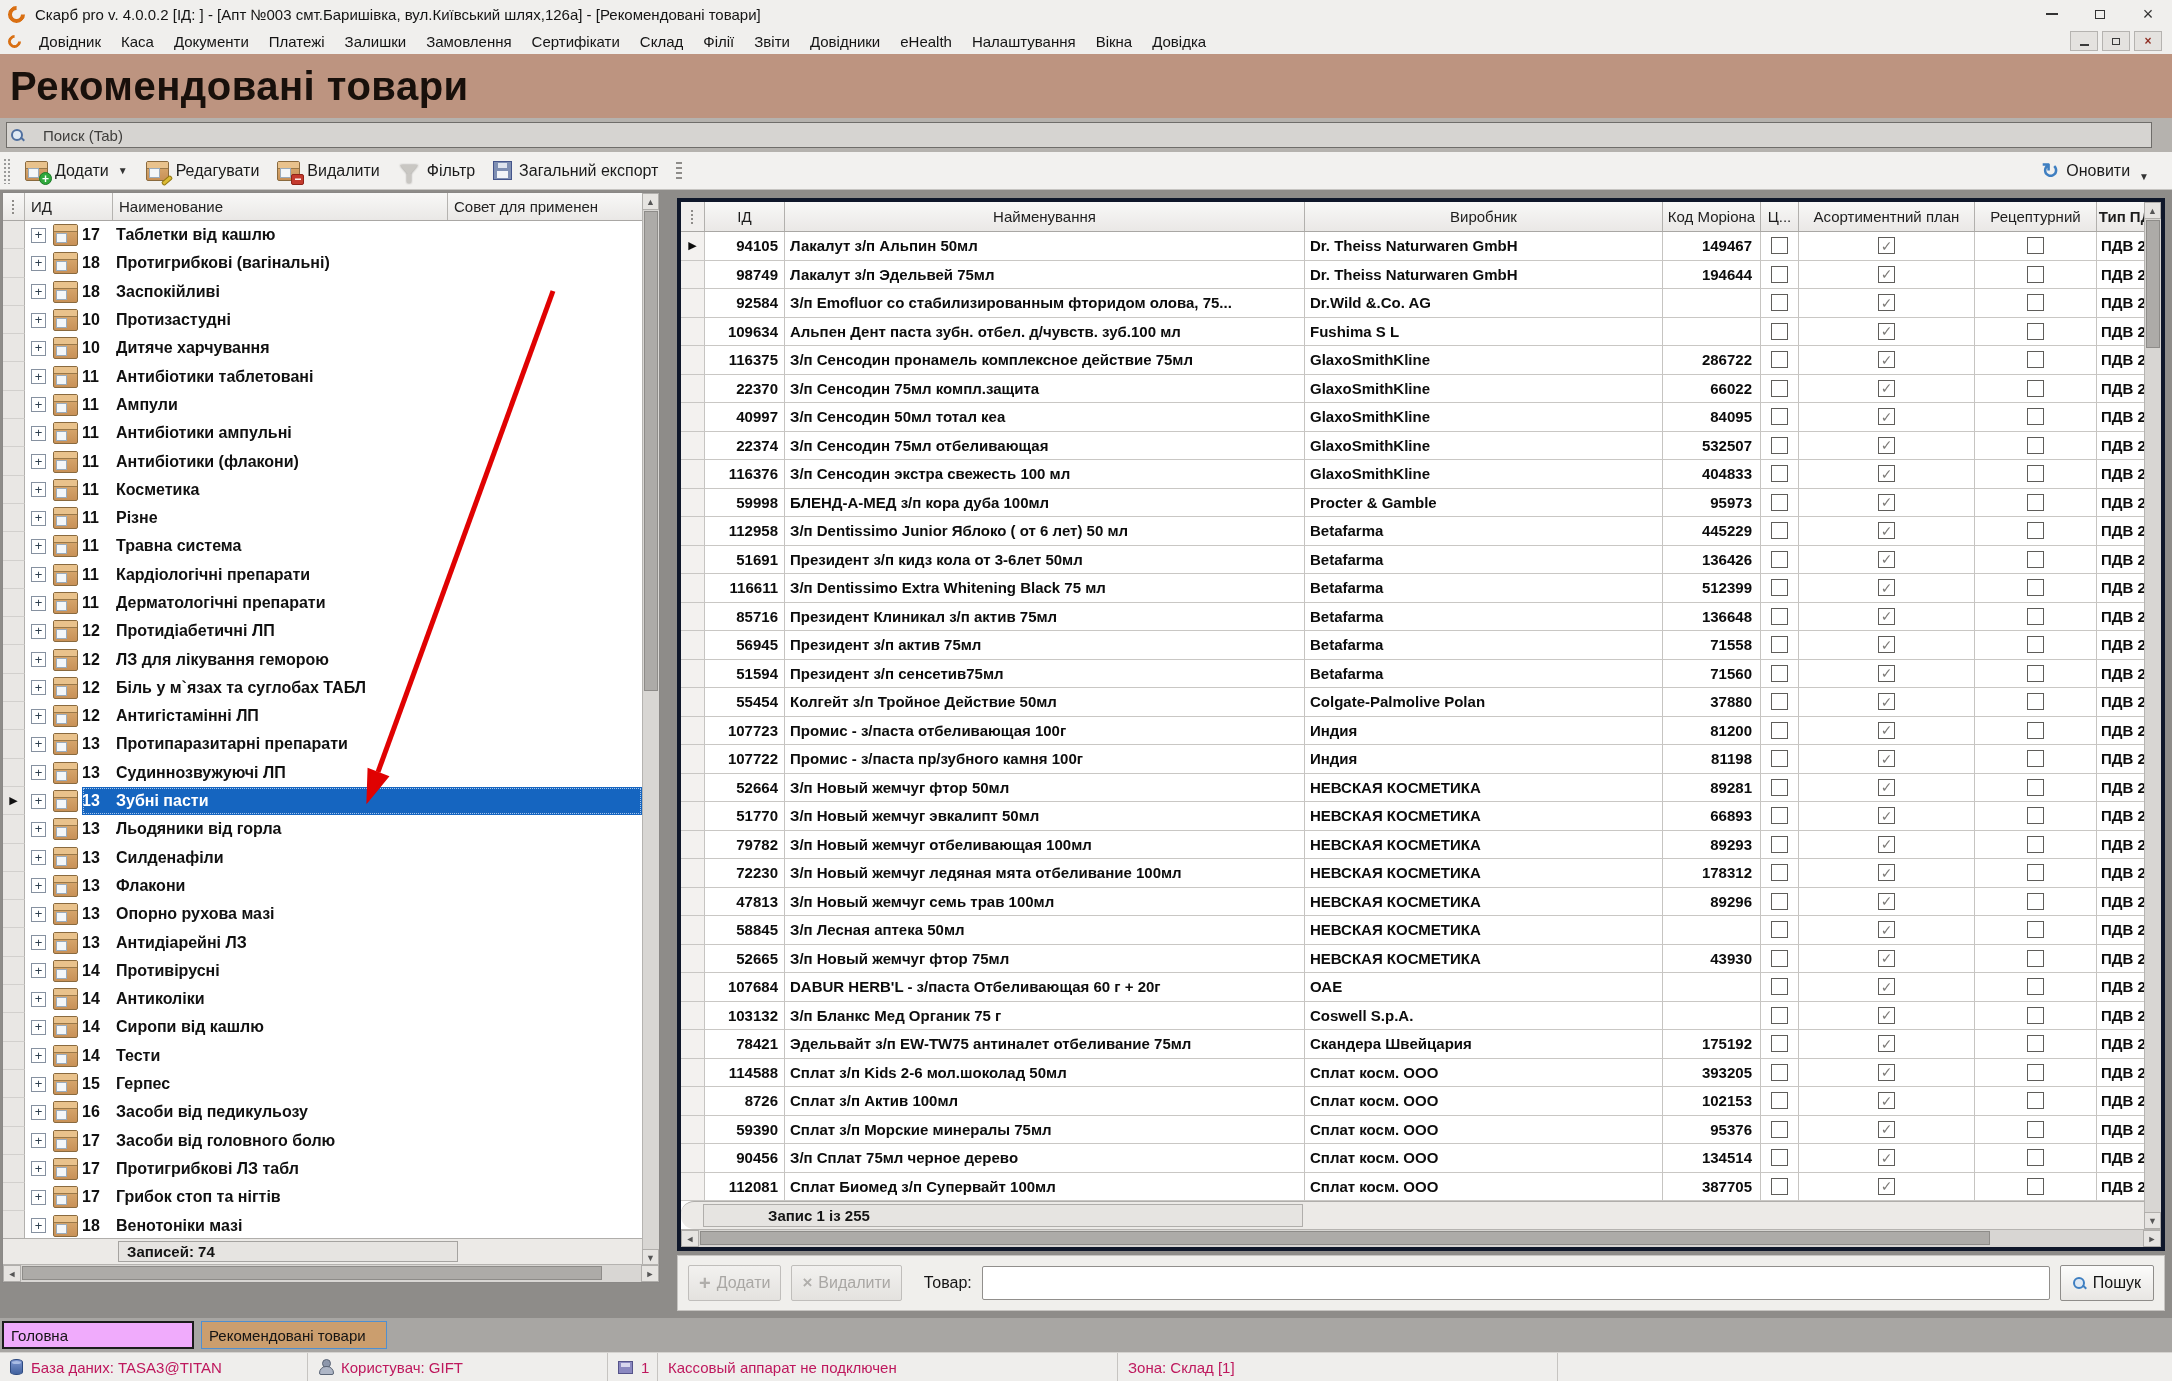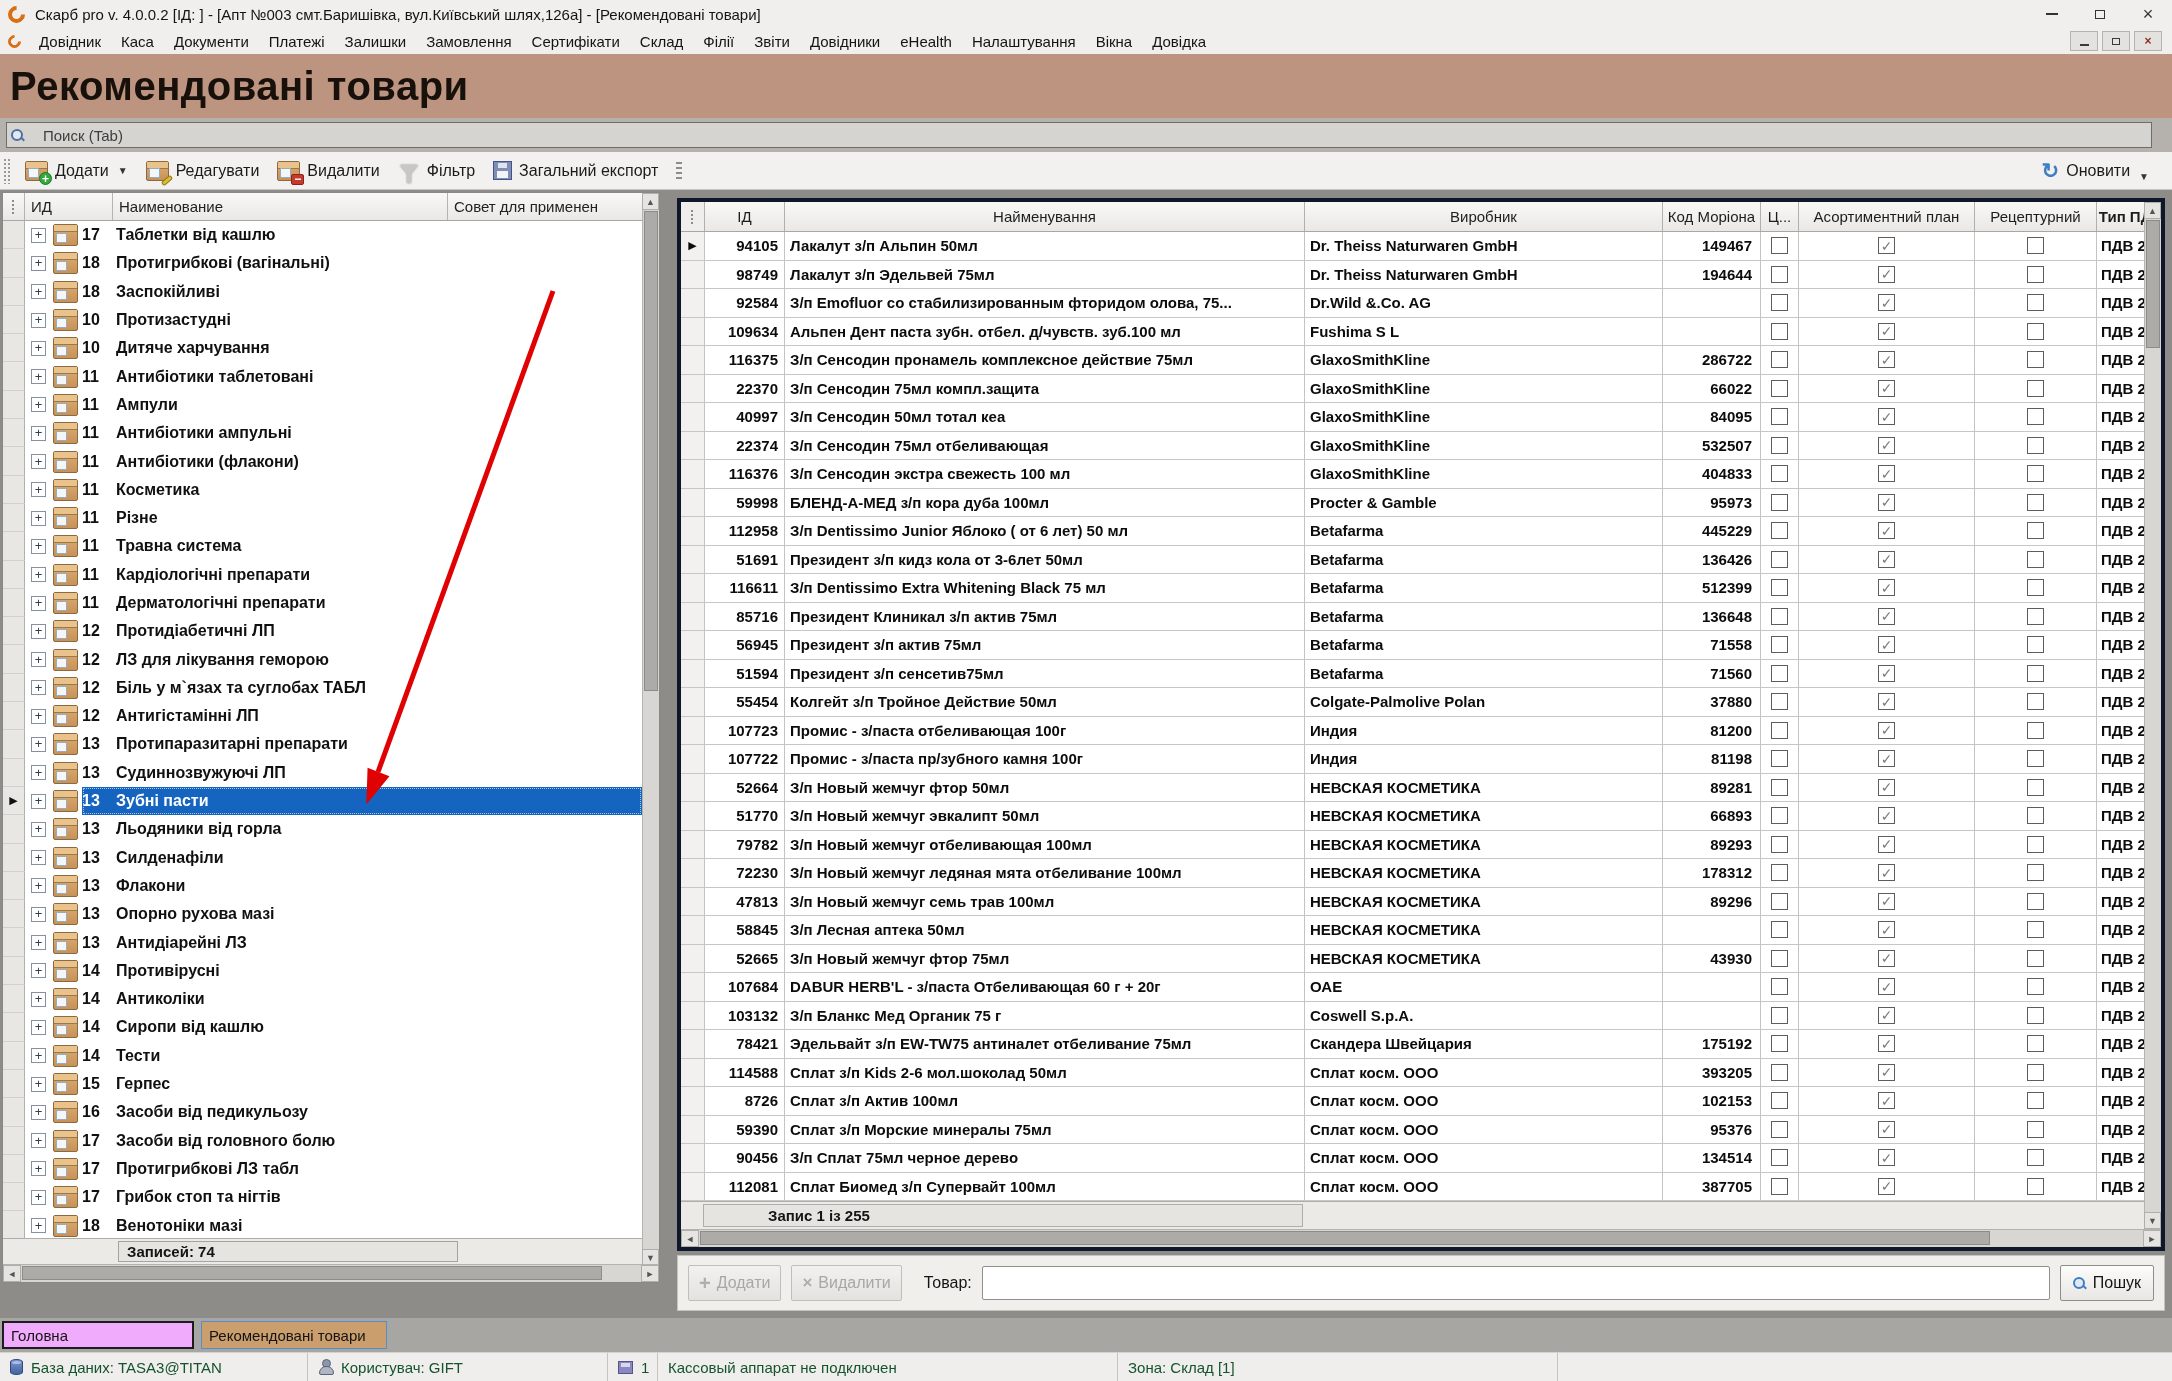--- a/index.html
+++ b/index.html
@@ -118,21 +118,21 @@
   .c-name{width:520px;padding-left:5px;font-weight:bold;flex:none;}
   .c-vendor{width:358px;padding-left:5px;font-weight:bold;flex:none;}
   .c-morion{width:98px;justify-content:flex-end;padding-right:8px;font-weight:bold;flex:none;}
   .c-cz{width:38px;justify-content:center;flex:none;}
   .c-plan{width:176px;justify-content:center;flex:none;}
   .c-rx{width:122px;justify-content:center;flex:none;}
   .c-vat{width:64px;padding-left:4px;font-weight:bold;flex:none;}
   .thead .c-id,.thead .c-name,.thead .c-vendor,.thead .c-morion{font-weight:normal;justify-content:center;padding:0;}
   .cb{width:17px;height:17px;border:1px solid #5f5d5a;background:#fff;display:flex;align-items:center;justify-content:center;font-size:14px;color:#7c7a77;}
   .cb.checked::after{content:"✓";}
-  .table-footer{position:absolute;left:0;bottom:18px;width:1480px;height:28px;background:#eceae7;border-top:1px solid #b0aeab;}
+  .table-footer{position:absolute;left:0;bottom:18px;width:1480px;height:28px;background:#eceae7;border-top:1px solid #b0aeab;border-radius:13px;}
   .pos-box{position:absolute;left:22px;top:2px;width:600px;height:23px;background:#e6e4e1;border:1px solid #b0aeab;
     display:flex;align-items:center;padding-left:64px;font-size:15px;font-weight:bold;color:#141414;}
   .rp-vscroll{right:0;top:0;height:1027px;}
   .rp-hscroll{left:0;bottom:0;width:1480px;}
 
   
   .right-controls{left:677px;top:1255px;width:1488px;height:56px;background:#f0efec;border:1px solid #c6c4c1;
     display:flex;align-items:center;gap:10px;padding:0 10px;}
   .ctl-btn{height:36px;display:flex;align-items:center;gap:6px;padding:0 10px;font-size:16px;border:1px solid #c0bebb;
     background:linear-gradient(#f2f1ef,#e4e2df);border-radius:2px;}
@@ -147,21 +147,21 @@
   .search-btn .mag::after{background:#3f7fc1;}
 
   
   .tabbar{left:0;top:1318px;width:2172px;height:34px;background:#a8a6a3;display:flex;gap:7px;padding:3px 0 0 2px;}
   .tab{height:28px;display:flex;align-items:center;padding-left:7px;font-size:15px;color:#141414;white-space:nowrap;}
   .tab-home{width:192px;background:#f0abfc;border:2px solid #1c1c1c;}
   .tab-active{width:186px;background:#cb9e6e;border:1px solid #4f8fd0;}
 
   
   .statusbar{left:0;top:1352px;width:2172px;height:29px;background:#efeeec;border-top:1px solid #d5d3d0;
-    display:flex;align-items:center;font-size:15px;color:#14532d;}
+    display:flex;align-items:center;font-size:15px;color:#be185d;}
   .sb-sec{height:100%;display:flex;align-items:center;gap:8px;padding-left:10px;border-right:1px solid #c6c4c1;}
   .s1{width:308px;} .s2{width:300px;} .s3{width:50px;justify-content:flex-start;} .s4{width:460px;} .s5{width:440px;}
   .dbicon{width:13px;height:16px;background:linear-gradient(#7d95cf,#41629e);border-radius:6px/3px;border:1px solid #2e4a80;position:relative;}
   .dbicon::before{content:"";position:absolute;top:1px;left:1px;right:1px;height:3px;background:#a9bce4;border-radius:50%;}
   .usericon{width:15px;height:16px;position:relative;}
   .usericon::before{content:"";position:absolute;left:4px;top:0;width:7px;height:7px;border-radius:50%;background:#8d97ab;border:1px solid #5a6475;}
   .usericon::after{content:"";position:absolute;left:1px;bottom:0;width:13px;height:7px;border-radius:7px 7px 2px 2px;background:#aeb6c6;border:1px solid #5a6475;}
   .kassicon{width:15px;height:13px;background:#8a88c0;border:1px solid #55538a;position:relative;}
   .kassicon::before{content:"";position:absolute;top:1px;left:2px;width:9px;height:4px;background:#d8d7ee;}
 

